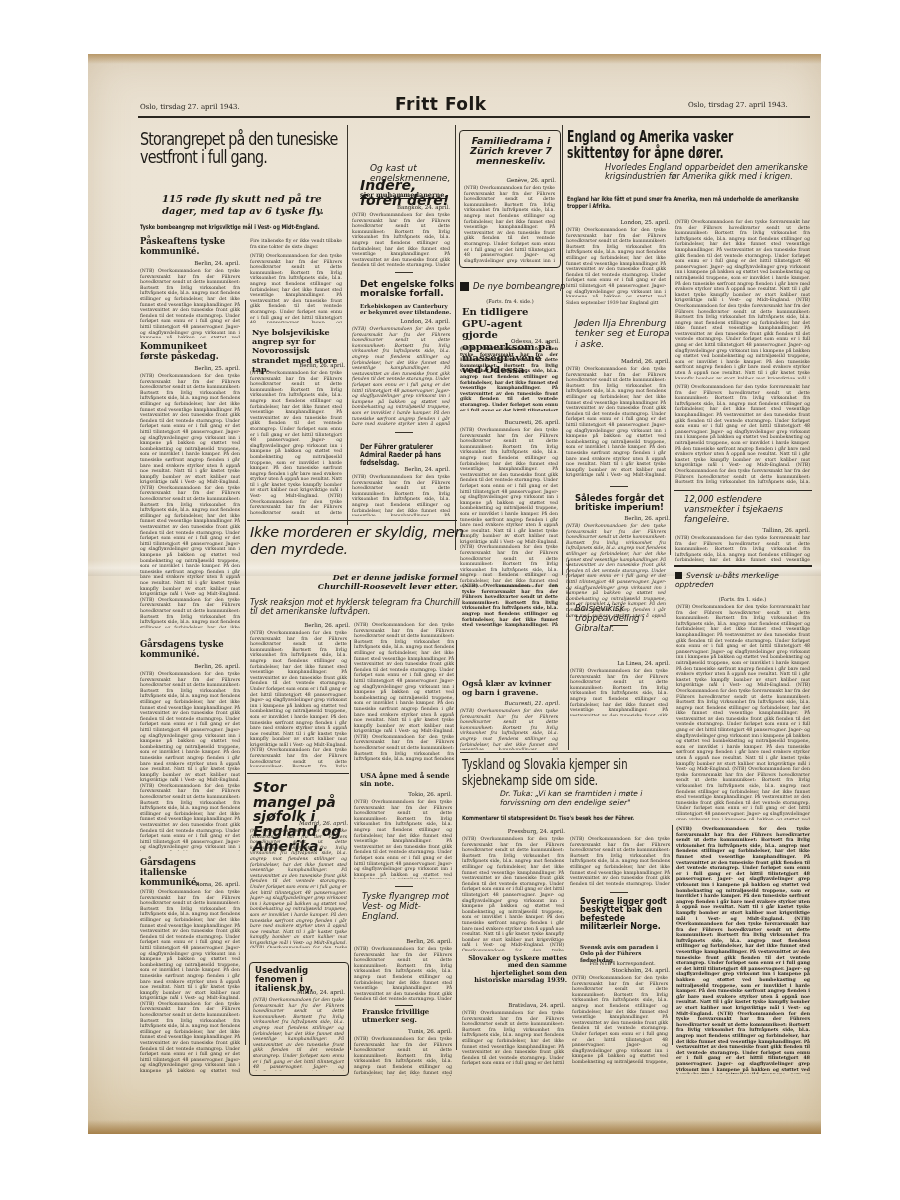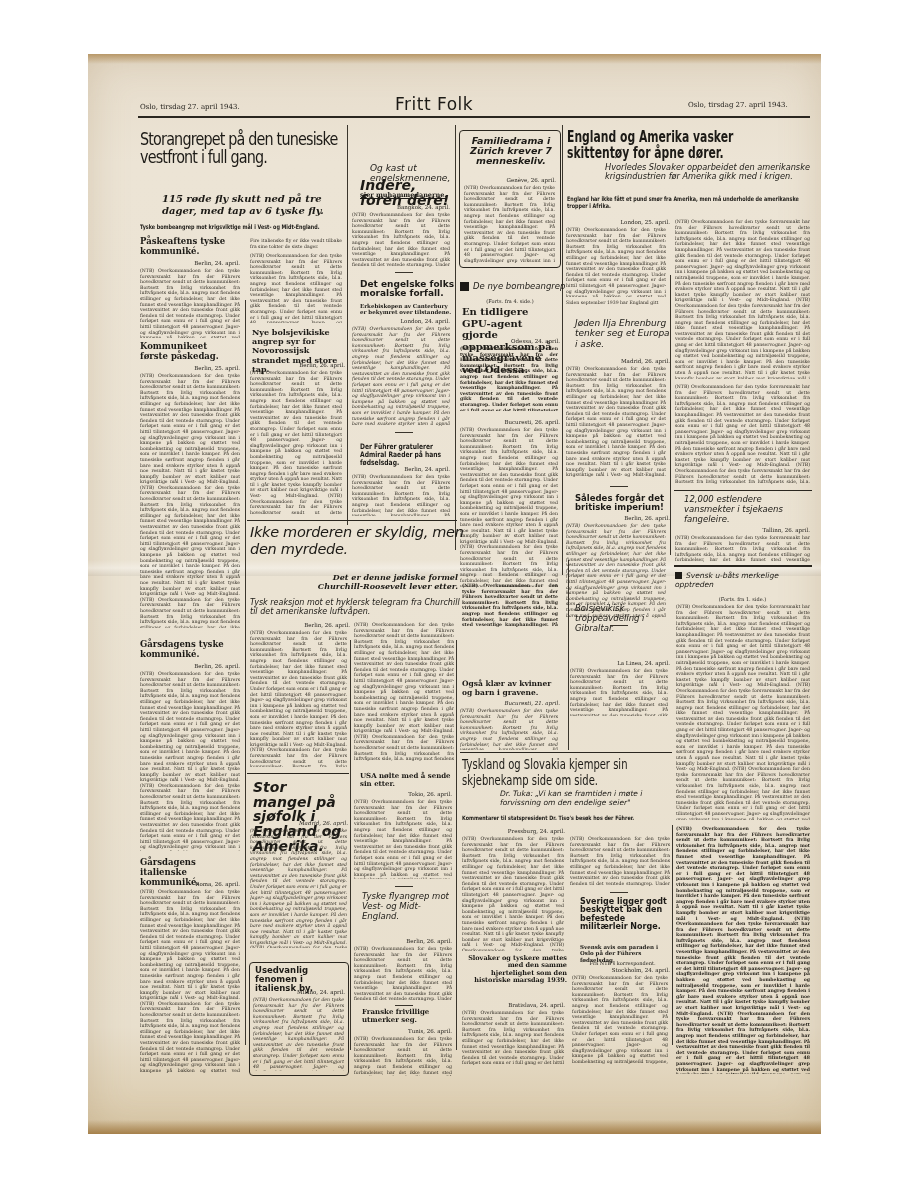--- a/index.html
+++ b/index.html
@@ -5,21 +5,21 @@
   html,body{margin:0;padding:0;background:#ffffff;}
   body{width:900px;height:1200px;position:relative;overflow:hidden;font-family:"DejaVu Serif",serif;color:#1c1a16;}
   .paper{position:absolute;left:88px;top:54px;width:733px;height:1080px;
     background:linear-gradient(180deg,#e6dccb 0%,#ece4d5 10%,#ebe3d3 50%,#e8dfcd 90%,#d9c8a8 100%);
     box-shadow:inset 0 0 40px rgba(150,120,70,.25);}
   .paper:before{content:"";position:absolute;left:0;right:0;top:0;height:10px;background:linear-gradient(180deg,#b89868,rgba(200,170,120,0));}
   .paper:after{content:"";position:absolute;left:0;right:0;bottom:0;height:14px;background:linear-gradient(0deg,#a5804a,rgba(200,170,120,0));}
   .fold{position:absolute;left:88px;top:560px;width:733px;height:16px;background:linear-gradient(180deg,rgba(255,255,255,0),rgba(255,255,255,.35),rgba(0,0,0,.05));}
   .abs{position:absolute;}
   .masthead-date{font-size:7px;font-family:"DejaVu Serif",serif;}
-  .masthead-title{font-family:"DejaVu Sans",sans-serif;font-weight:normal;font-size:17px;letter-spacing:.5px;}
+  .masthead-title{font-family:"DejaVu Sans",sans-serif;font-weight:bold;font-size:17px;letter-spacing:.5px;}
   .rule{position:absolute;background:#2a261f;}
   .vrule{position:absolute;width:1px;background:#3a352c;}
   .hd{font-family:"DejaVu Sans",sans-serif;font-weight:bold;line-height:1.05;}
   .ital{font-family:"DejaVu Sans",sans-serif;font-style:italic;font-weight:normal;line-height:1.15;}
   .serifb{font-family:"DejaVu Serif",serif;font-weight:bold;line-height:1.15;}
   .serifbi{font-family:"DejaVu Serif",serif;font-weight:bold;font-style:italic;line-height:1.15;}
   .dl{font-size:5.5px;text-align:right;padding-right:4px;}
   .body{font-size:4.6px;line-height:5.6px;text-align:justify;color:#2c2820;overflow:hidden;}
   .box{position:absolute;border:1.2px solid #2a261f;border-radius:4px;}
   .sq{display:inline-block;width:9px;height:9px;background:#1c1a16;margin-right:4px;vertical-align:middle;}
@@ -97,21 +97,21 @@
 <div class="abs dl" style="left:460px;top:338px;width:100px;">Odessa, 24. april.</div>
 <div class="abs body" style="left:460px;top:346px;width:98px;height:65px;font-weight:bold;">(NTB) Overkommandoen for den tyske forsvarsmakt har fra der Führers hovedkvarter sendt ut dette kommunikeet: Bortsett fra livlig virksomhet fra luftvåpnets side, bl.a. angrep mot fiendens stillinger og forbindelser, har det ikke funnet sted vesentlige kamphandlinger. På vestavsnittet av den tunesiske front gikk fienden til det ventede storangrep. Under forløpet som ennu er i full gang er det hittil tilintetgjort 48 panservogner. Jager- og slagflyavdelinger grep virksomt inn i kampene på bakken og støttet ved bombekasting og mitraljøseild troppene, som er innviklet i harde kamper. På den tunesiske sørfront angrep fienden i går bare med svakere styrker uten å oppnå noe resultat. Natt til i går kastet tyske kampfly bomber av stort kaliber mot krigsviktige mål i Vest- og Midt-England. (NTB) Overkommandoen for den tyske forsvarsmakt har fra der Führers hovedkvarter sendt ut dette kommunikeet: Bortsett fra livlig virksomhet fra luftvåpnets side, bl.a. angrep mot fiendens stillinger og forbindelser, har det ikke funnet sted vesentlige kamphandlinger. På vestavsnittet av den tunesiske front gikk fienden til det ventede storangrep. Under forløpet som ennu er i full gang er det hittil tilintetgjort 48 panservogner. Jager- og slagflyavdelinger grep virksomt inn i kampene på bakken og støttet ved bombekasting og mitraljøseild troppene, som er innviklet i harde kamper. På den tunesiske sørfront angrep fienden i går bare med svakere styrker uten å oppnå noe resultat. Natt til i går kastet tyske kampfly bomber av stort kaliber mot krigsviktige mål i Vest- og Midt-England. (NTB) Overkommandoen for den tyske forsvarsmakt har fra der Führers hovedkvarter sendt ut dette kommunikeet: Bortsett fra livlig virksomhet fra luftvåpnets side, bl.a. angrep mot fiendens stillinger og forbindelser, har det ikke funnet sted vesentlige kamphandlinger. På vestavsnittet av den tunesiske front gikk fienden til det ventede storangrep. Under forløpet som ennu er i full gang er det hittil tilintetgjort 48 panservogner. Jager- og slagflyavdelinger grep virksomt inn i kampene på bakken og støttet ved bombekasting og mitraljøseild troppene, som er innviklet i harde kamper. På den tunesiske sørfront angrep fienden i går bare med svakere styrker uten å oppnå noe resultat. Natt til i går kastet tyske kampfly bomber av stort kaliber mot krigsviktige mål i Vest- og Midt-England. </div>
 <div class="abs dl" style="left:460px;top:419px;width:100px;">Bucuresti, 26. april.</div>
 <div class="abs body" style="left:460px;top:427px;width:98px;height:160px;">(NTB) Overkommandoen for den tyske forsvarsmakt har fra der Führers hovedkvarter sendt ut dette kommunikeet: Bortsett fra livlig virksomhet fra luftvåpnets side, bl.a. angrep mot fiendens stillinger og forbindelser, har det ikke funnet sted vesentlige kamphandlinger. På vestavsnittet av den tunesiske front gikk fienden til det ventede storangrep. Under forløpet som ennu er i full gang er det hittil tilintetgjort 48 panservogner. Jager- og slagflyavdelinger grep virksomt inn i kampene på bakken og støttet ved bombekasting og mitraljøseild troppene, som er innviklet i harde kamper. På den tunesiske sørfront angrep fienden i går bare med svakere styrker uten å oppnå noe resultat. Natt til i går kastet tyske kampfly bomber av stort kaliber mot krigsviktige mål i Vest- og Midt-England. (NTB) Overkommandoen for den tyske forsvarsmakt har fra der Führers hovedkvarter sendt ut dette kommunikeet: Bortsett fra livlig virksomhet fra luftvåpnets side, bl.a. angrep mot fiendens stillinger og forbindelser, har det ikke funnet sted vesentlige kamphandlinger. På vestavsnittet av den tunesiske front gikk fienden til det ventede storangrep. Under forløpet som ennu er i full gang er det hittil tilintetgjort 48 panservogner. Jager- og slagflyavdelinger grep virksomt inn i kampene på bakken og støttet ved bombekasting og mitraljøseild troppene, som er innviklet i harde kamper. På den tunesiske sørfront angrep fienden i går bare med svakere styrker uten å oppnå noe resultat. Natt til i går kastet tyske kampfly bomber av stort kaliber mot krigsviktige mål i Vest- og Midt-England. (NTB) Overkommandoen for den tyske forsvarsmakt har fra der Führers hovedkvarter sendt ut dette kommunikeet: Bortsett fra livlig virksomhet fra luftvåpnets side, bl.a. angrep mot fiendens stillinger og forbindelser, har det ikke funnet sted vesentlige kamphandlinger. På vestavsnittet av den tunesiske front gikk fienden til det ventede storangrep. Under forløpet som ennu er i full gang er det hittil tilintetgjort 48 panservogner. Jager- og slagflyavdelinger grep virksomt inn i kampene på bakken og støttet ved bombekasting og mitraljøseild troppene, som er innviklet i harde kamper. På den tunesiske sørfront angrep fienden i går bare med svakere styrker uten å oppnå noe resultat. Natt til i går kastet tyske kampfly bomber av stort kaliber mot krigsviktige mål i Vest- og Midt-England. </div>
 <div class="abs body" style="left:462px;top:583px;width:96px;height:45px;font-weight:bold;">(NTB) Overkommandoen for den tyske forsvarsmakt har fra der Führers hovedkvarter sendt ut dette kommunikeet: Bortsett fra livlig virksomhet fra luftvåpnets side, bl.a. angrep mot fiendens stillinger og forbindelser, har det ikke funnet sted vesentlige kamphandlinger. På vestavsnittet av den tunesiske front gikk fienden til det ventede storangrep. Under forløpet som ennu er i full gang er det hittil tilintetgjort 48 panservogner. Jager- og slagflyavdelinger grep virksomt inn i kampene på bakken og støttet ved bombekasting og mitraljøseild troppene, som er innviklet i harde kamper. På den tunesiske sørfront angrep fienden i går bare med svakere styrker uten å oppnå noe resultat. Natt til i går kastet tyske kampfly bomber av stort kaliber mot krigsviktige mål i Vest- og Midt-England. (NTB) Overkommandoen for den tyske forsvarsmakt har fra der Führers hovedkvarter sendt ut dette kommunikeet: Bortsett fra livlig virksomhet fra luftvåpnets side, bl.a. angrep mot fiendens stillinger og forbindelser, har det ikke funnet sted vesentlige kamphandlinger. På vestavsnittet av den tunesiske front gikk fienden til det ventede storangrep. Under forløpet som ennu er i full gang er det hittil tilintetgjort 48 panservogner. Jager- og slagflyavdelinger grep virksomt inn i kampene på bakken og støttet ved bombekasting og mitraljøseild troppene, som er innviklet i harde kamper. På den tunesiske sørfront angrep fienden i går bare med svakere styrker uten å oppnå noe resultat. Natt til i går kastet tyske kampfly bomber av stort kaliber mot krigsviktige mål i Vest- og Midt-England. (NTB) Overkommandoen for den tyske forsvarsmakt har fra der Führers hovedkvarter sendt ut dette kommunikeet: Bortsett fra livlig virksomhet fra luftvåpnets side, bl.a. angrep mot fiendens stillinger og forbindelser, har det ikke funnet sted vesentlige kamphandlinger. På vestavsnittet av den tunesiske front gikk fienden til det ventede storangrep. Under forløpet som ennu er i full gang er det hittil tilintetgjort 48 panservogner. Jager- og slagflyavdelinger grep virksomt inn i kampene på bakken og støttet ved bombekasting og mitraljøseild troppene, som er innviklet i harde kamper. På den tunesiske sørfront angrep fienden i går bare med svakere styrker uten å oppnå noe resultat. Natt til i går kastet tyske kampfly bomber av stort kaliber mot krigsviktige mål i Vest- og Midt-England. </div>
 <div class="abs serifb" style="left:462px;top:680px;width:96px;font-size:7.5px;">Også klær av kvinner og barn i gravene.</div>
 <div class="abs dl" style="left:460px;top:700px;width:100px;font-style:italic;">Bucuresti, 21. april.</div>
 <div class="abs body" style="left:460px;top:708px;width:98px;height:42px;font-style:italic;">(NTB) Overkommandoen for den tyske forsvarsmakt har fra der Führers hovedkvarter sendt ut dette kommunikeet: Bortsett fra livlig virksomhet fra luftvåpnets side, bl.a. angrep mot fiendens stillinger og forbindelser, har det ikke funnet sted vesentlige kamphandlinger. På vestavsnittet av den tunesiske front gikk fienden til det ventede storangrep. Under forløpet som ennu er i full gang er det hittil tilintetgjort 48 panservogner. Jager- og slagflyavdelinger grep virksomt inn i kampene på bakken og støttet ved bombekasting og mitraljøseild troppene, som er innviklet i harde kamper. På den tunesiske sørfront angrep fienden i går bare med svakere styrker uten å oppnå noe resultat. Natt til i går kastet tyske kampfly bomber av stort kaliber mot krigsviktige mål i Vest- og Midt-England. (NTB) Overkommandoen for den tyske forsvarsmakt har fra der Führers hovedkvarter sendt ut dette kommunikeet: Bortsett fra livlig virksomhet fra luftvåpnets side, bl.a. angrep mot fiendens stillinger og forbindelser, har det ikke funnet sted vesentlige kamphandlinger. På vestavsnittet av den tunesiske front gikk fienden til det ventede storangrep. Under forløpet som ennu er i full gang er det hittil tilintetgjort 48 panservogner. Jager- og slagflyavdelinger grep virksomt inn i kampene på bakken og støttet ved bombekasting og mitraljøseild troppene, som er innviklet i harde kamper. På den tunesiske sørfront angrep fienden i går bare med svakere styrker uten å oppnå noe resultat. Natt til i går kastet tyske kampfly bomber av stort kaliber mot krigsviktige mål i Vest- og Midt-England. (NTB) Overkommandoen for den tyske forsvarsmakt har fra der Führers hovedkvarter sendt ut dette kommunikeet: Bortsett fra livlig virksomhet fra luftvåpnets side, bl.a. angrep mot fiendens stillinger og forbindelser, har det ikke funnet sted vesentlige kamphandlinger. På vestavsnittet av den tunesiske front gikk fienden til det ventede storangrep. Under forløpet som ennu er i full gang er det hittil tilintetgjort 48 panservogner. Jager- og slagflyavdelinger grep virksomt inn i kampene på bakken og støttet ved bombekasting og mitraljøseild troppene, som er innviklet i harde kamper. På den tunesiske sørfront angrep fienden i går bare med svakere styrker uten å oppnå noe resultat. Natt til i går kastet tyske kampfly bomber av stort kaliber mot krigsviktige mål i Vest- og Midt-England. </div>
 
 <div class="abs hd" style="left:567px;top:130px;width:320px;font-size:15px;transform:scaleX(.72);transform-origin:left top;">England og Amerika vasker skittentøy for åpne dører.</div>
-<div class="abs ital" style="left:605px;top:163px;width:205px;font-size:8.2px;">Hvorledes Slovaker opparbeidet den amerikanske krigsindustrien før Amerika gikk med i krigen.</div>
+<div class="abs ital" style="left:605px;top:163px;width:205px;font-size:8.2px;">Hvorledes England opparbeidet den amerikanske krigsindustrien før Amerika gikk med i krigen.</div>
 <div class="abs hd" style="left:567px;top:196px;width:300px;font-size:6.2px;transform:scaleX(.78);transform-origin:left top;">England har ikke fått et pund smør fra Amerika, men må underholde de amerikanske tropper i Afrika.</div>
 <div class="abs dl" style="left:565px;top:219px;width:105px;">London, 25. april.</div>
 <div class="abs body" style="left:566px;top:227px;width:100px;height:70px;">(NTB) Overkommandoen for den tyske forsvarsmakt har fra der Führers hovedkvarter sendt ut dette kommunikeet: Bortsett fra livlig virksomhet fra luftvåpnets side, bl.a. angrep mot fiendens stillinger og forbindelser, har det ikke funnet sted vesentlige kamphandlinger. På vestavsnittet av den tunesiske front gikk fienden til det ventede storangrep. Under forløpet som ennu er i full gang er det hittil tilintetgjort 48 panservogner. Jager- og slagflyavdelinger grep virksomt inn i kampene på bakken og støttet ved bombekasting og mitraljøseild troppene, som er innviklet i harde kamper. På den tunesiske sørfront angrep fienden i går bare med svakere styrker uten å oppnå noe resultat. Natt til i går kastet tyske kampfly bomber av stort kaliber mot krigsviktige mål i Vest- og Midt-England. (NTB) Overkommandoen for den tyske forsvarsmakt har fra der Führers hovedkvarter sendt ut dette kommunikeet: Bortsett fra livlig virksomhet fra luftvåpnets side, bl.a. angrep mot fiendens stillinger og forbindelser, har det ikke funnet sted vesentlige kamphandlinger. På vestavsnittet av den tunesiske front gikk fienden til det ventede storangrep. Under forløpet som ennu er i full gang er det hittil tilintetgjort 48 panservogner. Jager- og slagflyavdelinger grep virksomt inn i kampene på bakken og støttet ved bombekasting og mitraljøseild troppene, som er innviklet i harde kamper. På den tunesiske sørfront angrep fienden i går bare med svakere styrker uten å oppnå noe resultat. Natt til i går kastet tyske kampfly bomber av stort kaliber mot krigsviktige mål i Vest- og Midt-England. (NTB) Overkommandoen for den tyske forsvarsmakt har fra der Führers hovedkvarter sendt ut dette kommunikeet: Bortsett fra livlig virksomhet fra luftvåpnets side, bl.a. angrep mot fiendens stillinger og forbindelser, har det ikke funnet sted vesentlige kamphandlinger. På vestavsnittet av den tunesiske front gikk fienden til det ventede storangrep. Under forløpet som ennu er i full gang er det hittil tilintetgjort 48 panservogner. Jager- og slagflyavdelinger grep virksomt inn i kampene på bakken og støttet ved bombekasting og mitraljøseild troppene, som er innviklet i harde kamper. På den tunesiske sørfront angrep fienden i går bare med svakere styrker uten å oppnå noe resultat. Natt til i går kastet tyske kampfly bomber av stort kaliber mot krigsviktige mål i Vest- og Midt-England. </div>
 <div class="abs body" style="left:566px;top:300px;width:100px;height:12px;">Siden september 1939 har England gitt</div>
 <div class="abs body" style="left:675px;top:219px;width:135px;height:160px;">(NTB) Overkommandoen for den tyske forsvarsmakt har fra der Führers hovedkvarter sendt ut dette kommunikeet: Bortsett fra livlig virksomhet fra luftvåpnets side, bl.a. angrep mot fiendens stillinger og forbindelser, har det ikke funnet sted vesentlige kamphandlinger. På vestavsnittet av den tunesiske front gikk fienden til det ventede storangrep. Under forløpet som ennu er i full gang er det hittil tilintetgjort 48 panservogner. Jager- og slagflyavdelinger grep virksomt inn i kampene på bakken og støttet ved bombekasting og mitraljøseild troppene, som er innviklet i harde kamper. På den tunesiske sørfront angrep fienden i går bare med svakere styrker uten å oppnå noe resultat. Natt til i går kastet tyske kampfly bomber av stort kaliber mot krigsviktige mål i Vest- og Midt-England. (NTB) Overkommandoen for den tyske forsvarsmakt har fra der Führers hovedkvarter sendt ut dette kommunikeet: Bortsett fra livlig virksomhet fra luftvåpnets side, bl.a. angrep mot fiendens stillinger og forbindelser, har det ikke funnet sted vesentlige kamphandlinger. På vestavsnittet av den tunesiske front gikk fienden til det ventede storangrep. Under forløpet som ennu er i full gang er det hittil tilintetgjort 48 panservogner. Jager- og slagflyavdelinger grep virksomt inn i kampene på bakken og støttet ved bombekasting og mitraljøseild troppene, som er innviklet i harde kamper. På den tunesiske sørfront angrep fienden i går bare med svakere styrker uten å oppnå noe resultat. Natt til i går kastet tyske kampfly bomber av stort kaliber mot krigsviktige mål i Vest- og Midt-England. (NTB) Overkommandoen for den tyske forsvarsmakt har fra der Führers hovedkvarter sendt ut dette kommunikeet: Bortsett fra livlig virksomhet fra luftvåpnets side, bl.a. angrep mot fiendens stillinger og forbindelser, har det ikke funnet sted vesentlige kamphandlinger. På vestavsnittet av den tunesiske front gikk fienden til det ventede storangrep. Under forløpet som ennu er i full gang er det hittil tilintetgjort 48 panservogner. Jager- og slagflyavdelinger grep virksomt inn i kampene på bakken og støttet ved bombekasting og mitraljøseild troppene, som er innviklet i harde kamper. På den tunesiske sørfront angrep fienden i går bare med svakere styrker uten å oppnå noe resultat. Natt til i går kastet tyske kampfly bomber av stort kaliber mot krigsviktige mål i Vest- og Midt-England. </div>
 
 <div class="abs ital" style="left:575px;top:318px;width:95px;font-size:9px;">Jøden Ilja Ehrenburg tenker seg et Europa i aske.</div>
 <div class="abs dl" style="left:565px;top:358px;width:105px;">Madrid, 26. april.</div>
 <div class="abs body" style="left:566px;top:366px;width:100px;height:112px;">(NTB) Overkommandoen for den tyske forsvarsmakt har fra der Führers hovedkvarter sendt ut dette kommunikeet: Bortsett fra livlig virksomhet fra luftvåpnets side, bl.a. angrep mot fiendens stillinger og forbindelser, har det ikke funnet sted vesentlige kamphandlinger. På vestavsnittet av den tunesiske front gikk fienden til det ventede storangrep. Under forløpet som ennu er i full gang er det hittil tilintetgjort 48 panservogner. Jager- og slagflyavdelinger grep virksomt inn i kampene på bakken og støttet ved bombekasting og mitraljøseild troppene, som er innviklet i harde kamper. På den tunesiske sørfront angrep fienden i går bare med svakere styrker uten å oppnå noe resultat. Natt til i går kastet tyske kampfly bomber av stort kaliber mot krigsviktige mål i Vest- og Midt-England. (NTB) Overkommandoen for den tyske forsvarsmakt har fra der Führers hovedkvarter sendt ut dette kommunikeet: Bortsett fra livlig virksomhet fra luftvåpnets side, bl.a. angrep mot fiendens stillinger og forbindelser, har det ikke funnet sted vesentlige kamphandlinger. På vestavsnittet av den tunesiske front gikk fienden til det ventede storangrep. Under forløpet som ennu er i full gang er det hittil tilintetgjort 48 panservogner. Jager- og slagflyavdelinger grep virksomt inn i kampene på bakken og støttet ved bombekasting og mitraljøseild troppene, som er innviklet i harde kamper. På den tunesiske sørfront angrep fienden i går bare med svakere styrker uten å oppnå noe resultat. Natt til i går kastet tyske kampfly bomber av stort kaliber mot krigsviktige mål i Vest- og Midt-England. (NTB) Overkommandoen for den tyske forsvarsmakt har fra der Führers hovedkvarter sendt ut dette kommunikeet: Bortsett fra livlig virksomhet fra luftvåpnets side, bl.a. angrep mot fiendens stillinger og forbindelser, har det ikke funnet sted vesentlige kamphandlinger. På vestavsnittet av den tunesiske front gikk fienden til det ventede storangrep. Under forløpet som ennu er i full gang er det hittil tilintetgjort 48 panservogner. Jager- og slagflyavdelinger grep virksomt inn i kampene på bakken og støttet ved bombekasting og mitraljøseild troppene, som er innviklet i harde kamper. På den tunesiske sørfront angrep fienden i går bare med svakere styrker uten å oppnå noe resultat. Natt til i går kastet tyske kampfly bomber av stort kaliber mot krigsviktige mål i Vest- og Midt-England. </div>
 <div class="sep" style="left:610px;top:486px;width:18px;"></div>
@@ -137,21 +137,21 @@
 <div class="abs body" style="left:676px;top:826px;width:134px;height:248px;font-weight:bold;">(NTB) Overkommandoen for den tyske forsvarsmakt har fra der Führers hovedkvarter sendt ut dette kommunikeet: Bortsett fra livlig virksomhet fra luftvåpnets side, bl.a. angrep mot fiendens stillinger og forbindelser, har det ikke funnet sted vesentlige kamphandlinger. På vestavsnittet av den tunesiske front gikk fienden til det ventede storangrep. Under forløpet som ennu er i full gang er det hittil tilintetgjort 48 panservogner. Jager- og slagflyavdelinger grep virksomt inn i kampene på bakken og støttet ved bombekasting og mitraljøseild troppene, som er innviklet i harde kamper. På den tunesiske sørfront angrep fienden i går bare med svakere styrker uten å oppnå noe resultat. Natt til i går kastet tyske kampfly bomber av stort kaliber mot krigsviktige mål i Vest- og Midt-England. (NTB) Overkommandoen for den tyske forsvarsmakt har fra der Führers hovedkvarter sendt ut dette kommunikeet: Bortsett fra livlig virksomhet fra luftvåpnets side, bl.a. angrep mot fiendens stillinger og forbindelser, har det ikke funnet sted vesentlige kamphandlinger. På vestavsnittet av den tunesiske front gikk fienden til det ventede storangrep. Under forløpet som ennu er i full gang er det hittil tilintetgjort 48 panservogner. Jager- og slagflyavdelinger grep virksomt inn i kampene på bakken og støttet ved bombekasting og mitraljøseild troppene, som er innviklet i harde kamper. På den tunesiske sørfront angrep fienden i går bare med svakere styrker uten å oppnå noe resultat. Natt til i går kastet tyske kampfly bomber av stort kaliber mot krigsviktige mål i Vest- og Midt-England. (NTB) Overkommandoen for den tyske forsvarsmakt har fra der Führers hovedkvarter sendt ut dette kommunikeet: Bortsett fra livlig virksomhet fra luftvåpnets side, bl.a. angrep mot fiendens stillinger og forbindelser, har det ikke funnet sted vesentlige kamphandlinger. På vestavsnittet av den tunesiske front gikk fienden til det ventede storangrep. Under forløpet som ennu er i full gang er det hittil tilintetgjort 48 panservogner. Jager- og slagflyavdelinger grep virksomt inn i kampene på bakken og støttet ved bombekasting og mitraljøseild troppene, som er innviklet i harde kamper. På den tunesiske sørfront angrep fienden i går bare med svakere styrker uten å oppnå noe resultat. Natt til i går kastet tyske kampfly bomber av stort kaliber mot krigsviktige mål i Vest- og Midt-England. </div>
 
 <div class="rule" style="left:247px;top:520px;width:210px;height:1px;"></div>
 <div class="abs ital" style="left:250px;top:524px;width:215px;font-size:14.5px;line-height:1.15;letter-spacing:-.3px;">Ikke morderen er skyldig, men den myrdede.</div>
 <div class="abs serifbi" style="left:298px;top:573px;width:160px;font-size:8px;text-align:right;">Det er denne jødiske formel Churchill-Roosevelt lever etter.</div>
 <div class="abs ital" style="left:250px;top:598px;width:210px;font-size:8px;">Tysk reaksjon mot et hyklersk telegram fra Churchill til det amerikanske luftvåpen.</div>
 <div class="abs dl" style="left:250px;top:622px;width:100px;">Berlin, 26. april.</div>
 <div class="abs body" style="left:250px;top:630px;width:97px;height:137px;">(NTB) Overkommandoen for den tyske forsvarsmakt har fra der Führers hovedkvarter sendt ut dette kommunikeet: Bortsett fra livlig virksomhet fra luftvåpnets side, bl.a. angrep mot fiendens stillinger og forbindelser, har det ikke funnet sted vesentlige kamphandlinger. På vestavsnittet av den tunesiske front gikk fienden til det ventede storangrep. Under forløpet som ennu er i full gang er det hittil tilintetgjort 48 panservogner. Jager- og slagflyavdelinger grep virksomt inn i kampene på bakken og støttet ved bombekasting og mitraljøseild troppene, som er innviklet i harde kamper. På den tunesiske sørfront angrep fienden i går bare med svakere styrker uten å oppnå noe resultat. Natt til i går kastet tyske kampfly bomber av stort kaliber mot krigsviktige mål i Vest- og Midt-England. (NTB) Overkommandoen for den tyske forsvarsmakt har fra der Führers hovedkvarter sendt ut dette kommunikeet: Bortsett fra livlig virksomhet fra luftvåpnets side, bl.a. angrep mot fiendens stillinger og forbindelser, har det ikke funnet sted vesentlige kamphandlinger. På vestavsnittet av den tunesiske front gikk fienden til det ventede storangrep. Under forløpet som ennu er i full gang er det hittil tilintetgjort 48 panservogner. Jager- og slagflyavdelinger grep virksomt inn i kampene på bakken og støttet ved bombekasting og mitraljøseild troppene, som er innviklet i harde kamper. På den tunesiske sørfront angrep fienden i går bare med svakere styrker uten å oppnå noe resultat. Natt til i går kastet tyske kampfly bomber av stort kaliber mot krigsviktige mål i Vest- og Midt-England. (NTB) Overkommandoen for den tyske forsvarsmakt har fra der Führers hovedkvarter sendt ut dette kommunikeet: Bortsett fra livlig virksomhet fra luftvåpnets side, bl.a. angrep mot fiendens stillinger og forbindelser, har det ikke funnet sted vesentlige kamphandlinger. På vestavsnittet av den tunesiske front gikk fienden til det ventede storangrep. Under forløpet som ennu er i full gang er det hittil tilintetgjort 48 panservogner. Jager- og slagflyavdelinger grep virksomt inn i kampene på bakken og støttet ved bombekasting og mitraljøseild troppene, som er innviklet i harde kamper. På den tunesiske sørfront angrep fienden i går bare med svakere styrker uten å oppnå noe resultat. Natt til i går kastet tyske kampfly bomber av stort kaliber mot krigsviktige mål i Vest- og Midt-England. </div>
 <div class="abs body" style="left:354px;top:622px;width:100px;height:140px;">(NTB) Overkommandoen for den tyske forsvarsmakt har fra der Führers hovedkvarter sendt ut dette kommunikeet: Bortsett fra livlig virksomhet fra luftvåpnets side, bl.a. angrep mot fiendens stillinger og forbindelser, har det ikke funnet sted vesentlige kamphandlinger. På vestavsnittet av den tunesiske front gikk fienden til det ventede storangrep. Under forløpet som ennu er i full gang er det hittil tilintetgjort 48 panservogner. Jager- og slagflyavdelinger grep virksomt inn i kampene på bakken og støttet ved bombekasting og mitraljøseild troppene, som er innviklet i harde kamper. På den tunesiske sørfront angrep fienden i går bare med svakere styrker uten å oppnå noe resultat. Natt til i går kastet tyske kampfly bomber av stort kaliber mot krigsviktige mål i Vest- og Midt-England. (NTB) Overkommandoen for den tyske forsvarsmakt har fra der Führers hovedkvarter sendt ut dette kommunikeet: Bortsett fra livlig virksomhet fra luftvåpnets side, bl.a. angrep mot fiendens stillinger og forbindelser, har det ikke funnet sted vesentlige kamphandlinger. På vestavsnittet av den tunesiske front gikk fienden til det ventede storangrep. Under forløpet som ennu er i full gang er det hittil tilintetgjort 48 panservogner. Jager- og slagflyavdelinger grep virksomt inn i kampene på bakken og støttet ved bombekasting og mitraljøseild troppene, som er innviklet i harde kamper. På den tunesiske sørfront angrep fienden i går bare med svakere styrker uten å oppnå noe resultat. Natt til i går kastet tyske kampfly bomber av stort kaliber mot krigsviktige mål i Vest- og Midt-England. (NTB) Overkommandoen for den tyske forsvarsmakt har fra der Führers hovedkvarter sendt ut dette kommunikeet: Bortsett fra livlig virksomhet fra luftvåpnets side, bl.a. angrep mot fiendens stillinger og forbindelser, har det ikke funnet sted vesentlige kamphandlinger. På vestavsnittet av den tunesiske front gikk fienden til det ventede storangrep. Under forløpet som ennu er i full gang er det hittil tilintetgjort 48 panservogner. Jager- og slagflyavdelinger grep virksomt inn i kampene på bakken og støttet ved bombekasting og mitraljøseild troppene, som er innviklet i harde kamper. På den tunesiske sørfront angrep fienden i går bare med svakere styrker uten å oppnå noe resultat. Natt til i går kastet tyske kampfly bomber av stort kaliber mot krigsviktige mål i Vest- og Midt-England. </div>
 
-<div class="abs serifb" style="left:360px;top:772px;width:95px;font-size:7px;">USA nølte med å sende sin etter.</div>
+<div class="abs serifb" style="left:360px;top:772px;width:95px;font-size:7px;">USA åpne med å sende sin note.</div>
 <div class="abs dl" style="left:352px;top:791px;width:100px;">Tokio, 26. april.</div>
 <div class="abs body" style="left:354px;top:799px;width:98px;height:80px;">(NTB) Overkommandoen for den tyske forsvarsmakt har fra der Führers hovedkvarter sendt ut dette kommunikeet: Bortsett fra livlig virksomhet fra luftvåpnets side, bl.a. angrep mot fiendens stillinger og forbindelser, har det ikke funnet sted vesentlige kamphandlinger. På vestavsnittet av den tunesiske front gikk fienden til det ventede storangrep. Under forløpet som ennu er i full gang er det hittil tilintetgjort 48 panservogner. Jager- og slagflyavdelinger grep virksomt inn i kampene på bakken og støttet ved bombekasting og mitraljøseild troppene, som er innviklet i harde kamper. På den tunesiske sørfront angrep fienden i går bare med svakere styrker uten å oppnå noe resultat. Natt til i går kastet tyske kampfly bomber av stort kaliber mot krigsviktige mål i Vest- og Midt-England. (NTB) Overkommandoen for den tyske forsvarsmakt har fra der Führers hovedkvarter sendt ut dette kommunikeet: Bortsett fra livlig virksomhet fra luftvåpnets side, bl.a. angrep mot fiendens stillinger og forbindelser, har det ikke funnet sted vesentlige kamphandlinger. På vestavsnittet av den tunesiske front gikk fienden til det ventede storangrep. Under forløpet som ennu er i full gang er det hittil tilintetgjort 48 panservogner. Jager- og slagflyavdelinger grep virksomt inn i kampene på bakken og støttet ved bombekasting og mitraljøseild troppene, som er innviklet i harde kamper. På den tunesiske sørfront angrep fienden i går bare med svakere styrker uten å oppnå noe resultat. Natt til i går kastet tyske kampfly bomber av stort kaliber mot krigsviktige mål i Vest- og Midt-England. (NTB) Overkommandoen for den tyske forsvarsmakt har fra der Führers hovedkvarter sendt ut dette kommunikeet: Bortsett fra livlig virksomhet fra luftvåpnets side, bl.a. angrep mot fiendens stillinger og forbindelser, har det ikke funnet sted vesentlige kamphandlinger. På vestavsnittet av den tunesiske front gikk fienden til det ventede storangrep. Under forløpet som ennu er i full gang er det hittil tilintetgjort 48 panservogner. Jager- og slagflyavdelinger grep virksomt inn i kampene på bakken og støttet ved bombekasting og mitraljøseild troppene, som er innviklet i harde kamper. På den tunesiske sørfront angrep fienden i går bare med svakere styrker uten å oppnå noe resultat. Natt til i går kastet tyske kampfly bomber av stort kaliber mot krigsviktige mål i Vest- og Midt-England. </div>
 <div class="sep" style="left:395px;top:886px;width:18px;"></div>
 
 <div class="abs ital" style="left:362px;top:892px;width:90px;font-size:8.5px;">Tyske flyangrep mot Vest- og Midt-England.</div>
 <div class="abs dl" style="left:352px;top:938px;width:100px;">Berlin, 26. april.</div>
 <div class="abs body" style="left:354px;top:946px;width:98px;height:55px;">(NTB) Overkommandoen for den tyske forsvarsmakt har fra der Führers hovedkvarter sendt ut dette kommunikeet: Bortsett fra livlig virksomhet fra luftvåpnets side, bl.a. angrep mot fiendens stillinger og forbindelser, har det ikke funnet sted vesentlige kamphandlinger. På vestavsnittet av den tunesiske front gikk fienden til det ventede storangrep. Under forløpet som ennu er i full gang er det hittil tilintetgjort 48 panservogner. Jager- og slagflyavdelinger grep virksomt inn i kampene på bakken og støttet ved bombekasting og mitraljøseild troppene, som er innviklet i harde kamper. På den tunesiske sørfront angrep fienden i går bare med svakere styrker uten å oppnå noe resultat. Natt til i går kastet tyske kampfly bomber av stort kaliber mot krigsviktige mål i Vest- og Midt-England. (NTB) Overkommandoen for den tyske forsvarsmakt har fra der Führers hovedkvarter sendt ut dette kommunikeet: Bortsett fra livlig virksomhet fra luftvåpnets side, bl.a. angrep mot fiendens stillinger og forbindelser, har det ikke funnet sted vesentlige kamphandlinger. På vestavsnittet av den tunesiske front gikk fienden til det ventede storangrep. Under forløpet som ennu er i full gang er det hittil tilintetgjort 48 panservogner. Jager- og slagflyavdelinger grep virksomt inn i kampene på bakken og støttet ved bombekasting og mitraljøseild troppene, som er innviklet i harde kamper. På den tunesiske sørfront angrep fienden i går bare med svakere styrker uten å oppnå noe resultat. Natt til i går kastet tyske kampfly bomber av stort kaliber mot krigsviktige mål i Vest- og Midt-England. (NTB) Overkommandoen for den tyske forsvarsmakt har fra der Führers hovedkvarter sendt ut dette kommunikeet: Bortsett fra livlig virksomhet fra luftvåpnets side, bl.a. angrep mot fiendens stillinger og forbindelser, har det ikke funnet sted vesentlige kamphandlinger. På vestavsnittet av den tunesiske front gikk fienden til det ventede storangrep. Under forløpet som ennu er i full gang er det hittil tilintetgjort 48 panservogner. Jager- og slagflyavdelinger grep virksomt inn i kampene på bakken og støttet ved bombekasting og mitraljøseild troppene, som er innviklet i harde kamper. På den tunesiske sørfront angrep fienden i går bare med svakere styrker uten å oppnå noe resultat. Natt til i går kastet tyske kampfly bomber av stort kaliber mot krigsviktige mål i Vest- og Midt-England. </div>
 <div class="sep" style="left:395px;top:1005px;width:18px;"></div>
 
 <div class="abs serifb" style="left:362px;top:1008px;width:90px;font-size:7px;">Franske frivillige utmerker seg.</div>

